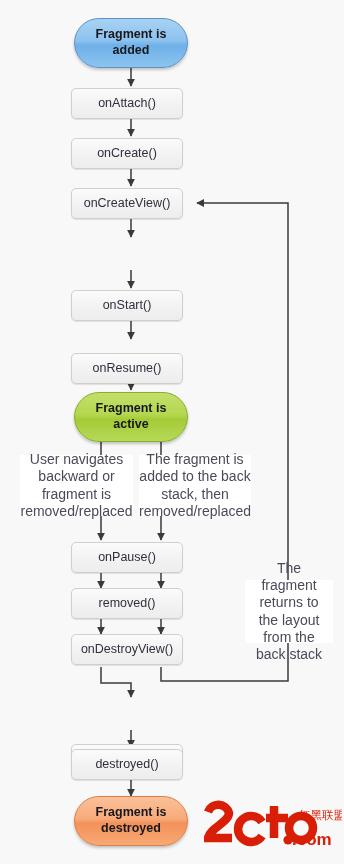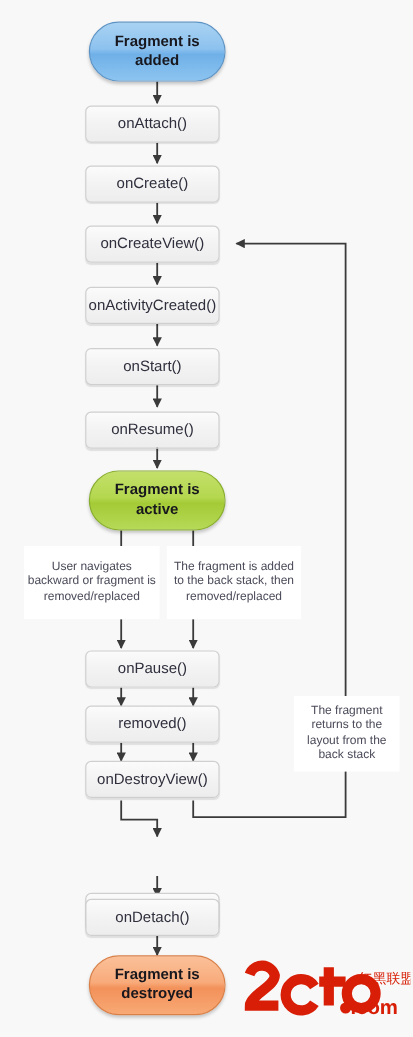--- a/index.html
+++ b/index.html
@@ -79,21 +79,21 @@
     background: linear-gradient(to bottom, #fbc099 0%, #f8ab7b 45%, #f3915a 55%, #f8a975 100%);
     border: 1px solid #d98048;
   }
 
   
   .annot {
     position: absolute;
     box-sizing: border-box;
     background: #ffffff;
     color: #4a4a59;
-    font-size: 10px;
+    font-size: 14px;
     line-height: 1.23;
     text-align: center;
     display: flex;
     align-items: center;
     justify-content: center;
     padding: 2px 3px;
     z-index: 3;
   }
 
   .watermark {
@@ -174,28 +174,27 @@
   <div class="node state state-destroyed" style="top:796px;">
     <div>
       <span>Fragment is</span><br>
       <span>destroyed</span>
     </div>
   </div>
 
   <div class="node method" style="top:88px;">onAttach()</div>
   <div class="node method" style="top:138px;">onCreate()</div>
   <div class="node method" style="top:188px;">onCreateView()</div>
-  <div class="node method" style="top:239px;">onActivityCreated()</div>
   <div class="node method" style="top:290px;">onStart()</div>
-  <div class="node method" style="top:343px;">onResume()</div>
+  <div class="node method" style="top:353px;">onResume()</div>
   <div class="node method" style="top:542px;">onPause()</div>
   <div class="node method" style="top:588px;">removed()</div>
   <div class="node method" style="top:634px;">onDestroyView()</div>
   <div class="node method" style="top:699px;margin-top:45px;">onDestroy()</div>
-  <div class="node method" style="top:749px;">onDetach()</div>
+  <div class="node method" style="top:749px;">destroyed()</div>
 
   <div class="annot" style="left:20px; top:455px; width:113px; height:61px;">User navigates backward or fragment is removed/replaced</div>
 
   <div class="annot" style="left:139px; top:455px; width:112px; height:61px;">The fragment is added to the back stack, then removed/replaced</div>
 
   <div class="annot" style="left:245px; top:580px; width:88px; height:63px;">The fragment returns to the layout from the back stack</div>
 
   <svg class="watermark" viewBox="0 0 138 58">
 
     <g fill="none" stroke="#d81e06" stroke-width="8.5" stroke-linecap="butt">

